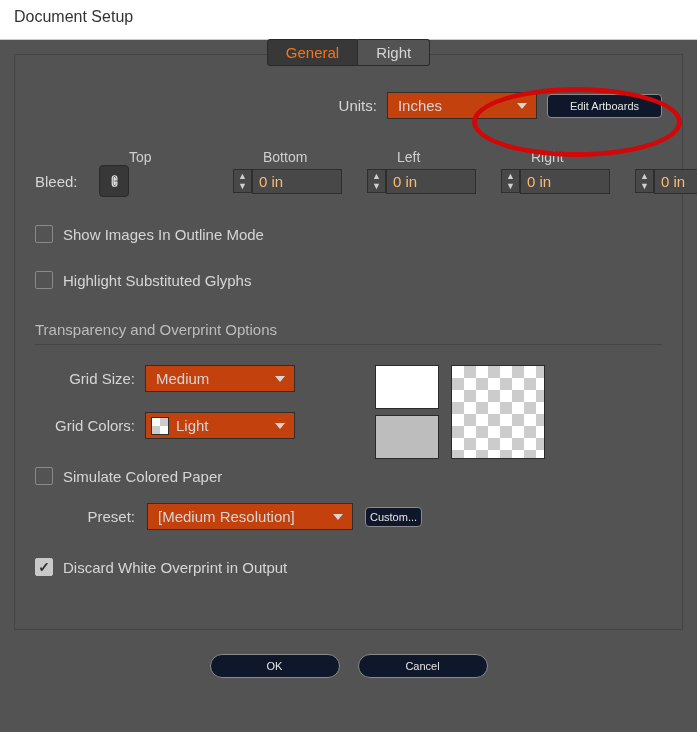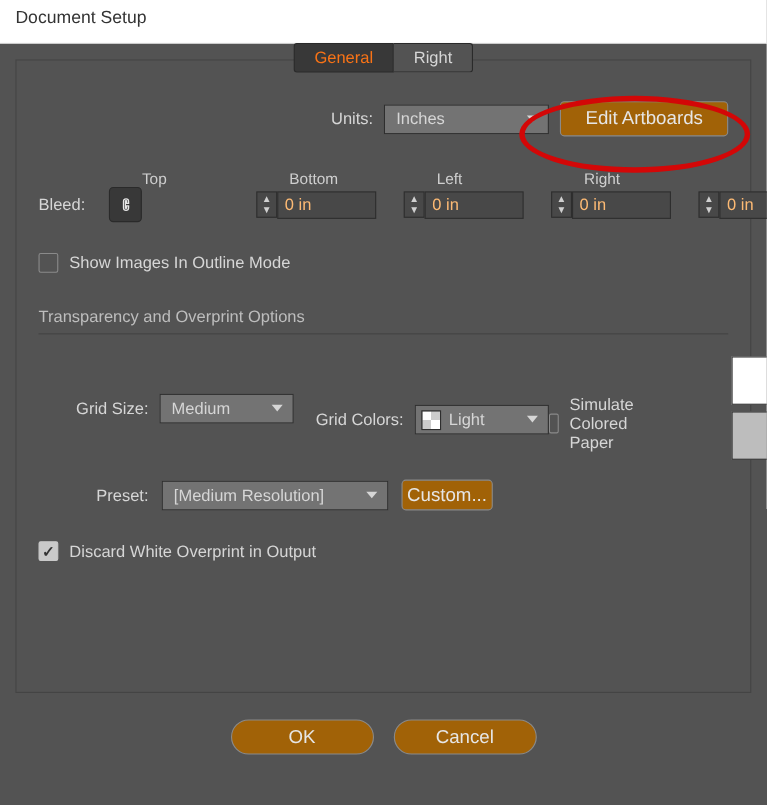--- a/index.html
+++ b/index.html
@@ -9,24 +9,24 @@
   .inner { border: 1px solid #444; height: 576px; position: relative; padding: 0 20px 20px 20px; }
   
   .tabs { display:flex; justify-content:center; margin-top:-16px; }
   .tab { border:1px solid #2a2a2a; padding:4px 18px; font-size:15px; background:#535353; color:#d6d6d6; cursor:pointer; }
   .tab.active { background:#383838; color:#f97316; }
   .tab:first-child { border-top-left-radius:3px; border-bottom-left-radius:3px; }
   .tab:last-child  { border-top-right-radius:3px; border-bottom-right-radius:3px; border-left:none; }
   
   .row { display:flex; align-items:center; gap:10px; }
   .row.units { margin-top: 26px; justify-content: flex-end; }
-  .sel { background:#737373; color:#d6d6d6; border:1px solid #2e2e2e; padding:4px 28px 4px 10px; font-size:15px; appearance:none; position:relative; }
+  .sel { background:#c2410c; color:#d6d6d6; border:1px solid #2e2e2e; padding:4px 28px 4px 10px; font-size:15px; appearance:none; position:relative; }
   .sel-wrap { position:relative; display:inline-block; }
   .sel-wrap::after { content:""; position:absolute; right:10px; top:50%; width:0; height:0; border-left:5px solid transparent; border-right:5px solid transparent; border-top:6px solid #d6d6d6; transform:translateY(-50%); pointer-events:none; }
-  .btn { background:#a16207; color:#e6e6e6; border:1px solid #8a8a8a; border-radius:22px; padding:5px 22px; font-size:17px; cursor:pointer; }
+  .btn { background:#0f172a; color:#e6e6e6; border:1px solid #8a8a8a; border-radius:22px; padding:5px 22px; font-size:11px; cursor:pointer; }
   
   .red-circle { position:absolute; right:0; top:32px; width:210px; height:70px; border:5px solid #d30707; border-radius:50%; pointer-events:none; }
   
   .bleed-row { display:grid; grid-template-columns: 60px repeat(4, 130px) 34px; grid-template-rows:auto auto; align-items:center; margin-top:18px; column-gap:4px; }
   .bleed-label { grid-row:2; }
   .bleed-head { color:#cfcfcf; font-size:14px; text-align:left; padding-left:30px;margin-top:12px; }
   .stepper { display:flex; align-items:center; gap:0; }
   .stepper .arrows { display:flex; flex-direction:column; gap:2px; background:#484848; border:1px solid #2e2e2e; padding:2px 4px; }
   .stepper .arrows span { font-size:9px; line-height:8px; color:#d0d0d0; cursor:pointer; }
   .stepper input { background:#484848; border:1px solid #2e2e2e; color:#fdba74; font-size:15px; padding:3px 6px; width:90px; }
@@ -35,21 +35,21 @@
   
   .check-row { display:flex; align-items:center; gap:10px; margin-top:28px; }
   .check { width:18px; height:18px; border:1px solid #8a8a8a; border-radius:2px; background:#535353; display:flex; align-items:center; justify-content:center; cursor:pointer; }
   .check.checked { background:#c9c9c9; border-color:#c9c9c9; }
   .check.checked::after { content:"✓"; color:#333; font-size:14px; font-weight:bold; }
   
   .section-title { color:#bdbdbd; margin-top:32px; font-size:15px; }
   .hr { height:1px; background:#444; margin-top:6px; }
   .grid-row { display:flex; align-items:center; gap:10px; margin-top:20px; }
   .lbl-right { text-align:right; width:100px; }
-  .sel.md { width:122px; }
+  .sel.md { width:150px; }
   .swatch-icon { width:18px; height:18px; background:
     conic-gradient(#ccc 0 25%, #fff 0 50%, #ccc 0 75%, #fff 0 100%);
     background-size:100% 100%; display:inline-block; border:1px solid #2e2e2e; margin-right:6px; vertical-align:-3px;}
   .swatches { display:flex; gap:12px; margin-left:60px; }
   .swatch-col { display:flex; flex-direction:column; gap:6px; }
   .swatch { width:64px; height:44px; border:1px solid #2a2a2a; }
   .sw-white { background:#fff; }
   .sw-grey  { background:#bdbdbd; }
   .sw-check { width:94px; height:94px;
     background-image:
@@ -59,21 +59,21 @@
     background-position:0 0,12px 12px;
     background-color:#fff;
   }
   .preset-row { display:flex; align-items:center; gap:12px; margin-top:18px; }
   .sel.wide { width:206px; }
   .btn.custom { border-radius:4px; padding:3px 4px; }
   
   .footer { display:flex; justify-content:center; gap:18px; margin-top:24px; }
   .footer .btn { width:130px; text-align:center; }
   .right-block { display:flex; gap:20px; }
-  .left-col { display:flex; flex-direction:row; }
+  .left-col { display:flex; flex-direction:column; }
 </style>
 </head>
 <body>
 
 <div class="titlebar">Document Setup</div>
 
 <div class="dialog-body">
   <div class="inner">
 
     <div class="tabs">
@@ -135,20 +135,24 @@
         <svg viewBox="0 0 24 24">
             <path fill="none" stroke="#e6e6e6" stroke-width="2" d="M9 7a4 4 0 018 0v3h-3V7a1 1 0 00-2 0v10a1 1 0 002 0v-3h3v3a4 4 0 01-8 0V7z"></path>
           </svg>
       </div>
     </div>
 
     <div class="check-row">
       <div class="check"></div>
       <span>Show Images In Outline Mode</span>
     </div>
+    <div class="check-row">
+      <div class="check"></div>
+      <span>Highlight Substituted Glyphs</span>
+    </div>
 
     <div class="section-title">Transparency and Overprint Options</div>
     <div class="hr"></div>
 
     <div class="right-block" style="margin-top:20px;">
       <div class="left-col">
         <div class="grid-row" style="margin-top:0;">
           <span class="lbl-right">Grid Size:</span>
           <span class="sel-wrap"><select class="sel md"><option>Medium</option></select></span>
         </div>

